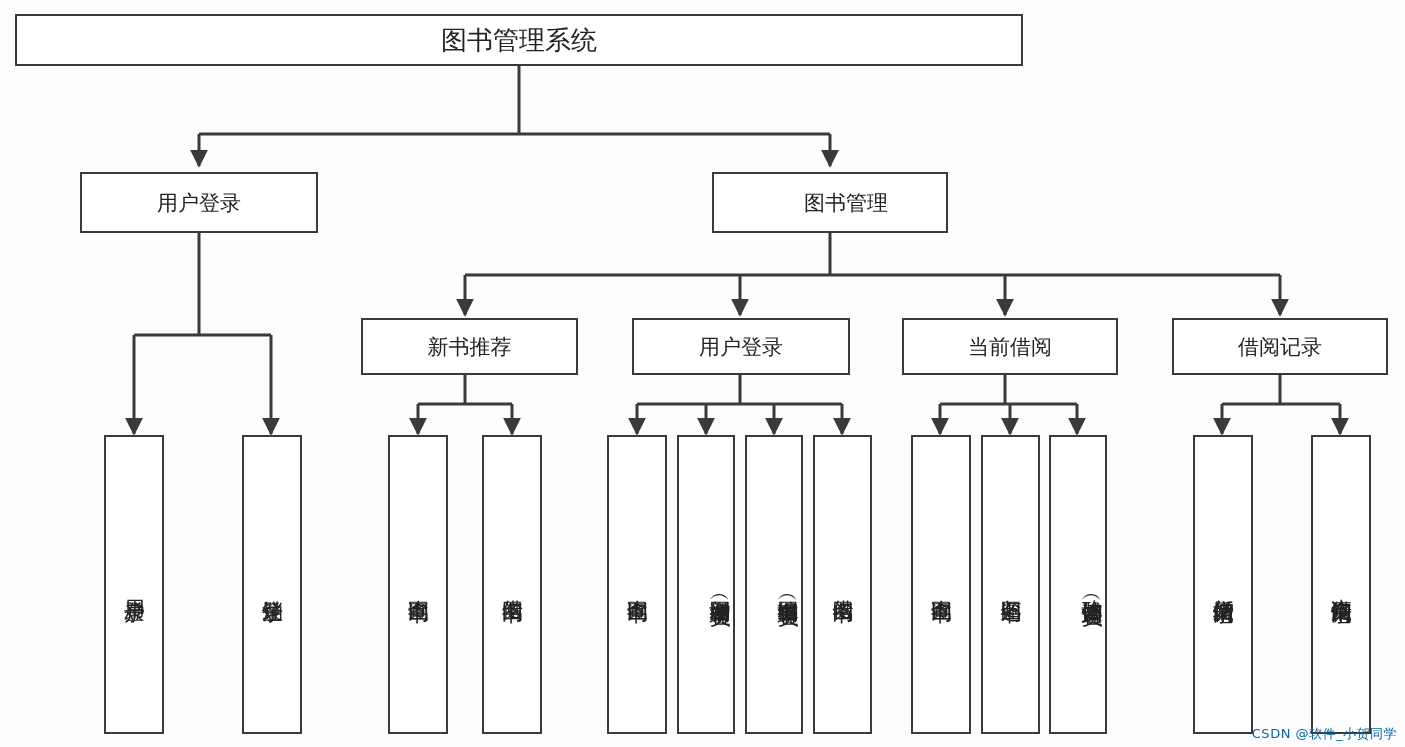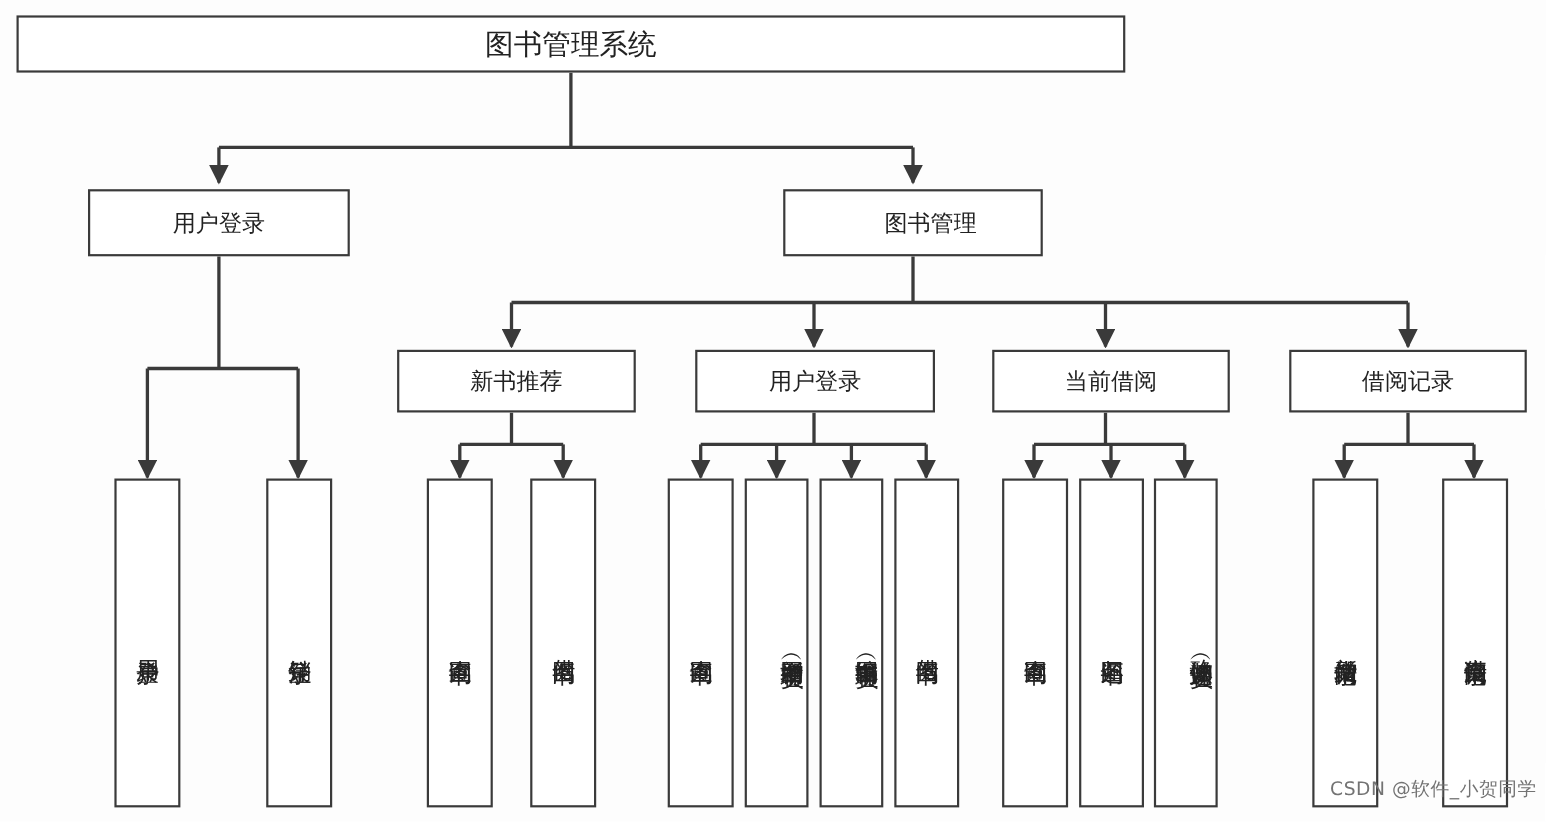--- a/index.html
+++ b/index.html
@@ -55,23 +55,23 @@
     position: absolute;
     left: 0;
     top: 0;
     width: 1405px;
     height: 747px;
     pointer-events: none;
   }
   .watermark {
     position: absolute;
     right: 8px;
-    bottom: 18px;
-    font-size: 17px;
-    color: #737373;
+    bottom: 4px;
+    font-size: 13px;
+    color: #0369a1;
     white-space: nowrap;
     letter-spacing: 0.5px;
   }
 </style>
 </head>
 <body>
 
 <div id="canvas">
 
   <svg id="edges" viewBox="0 0 1405 747" xmlns="http://www.w3.org/2000/svg">

